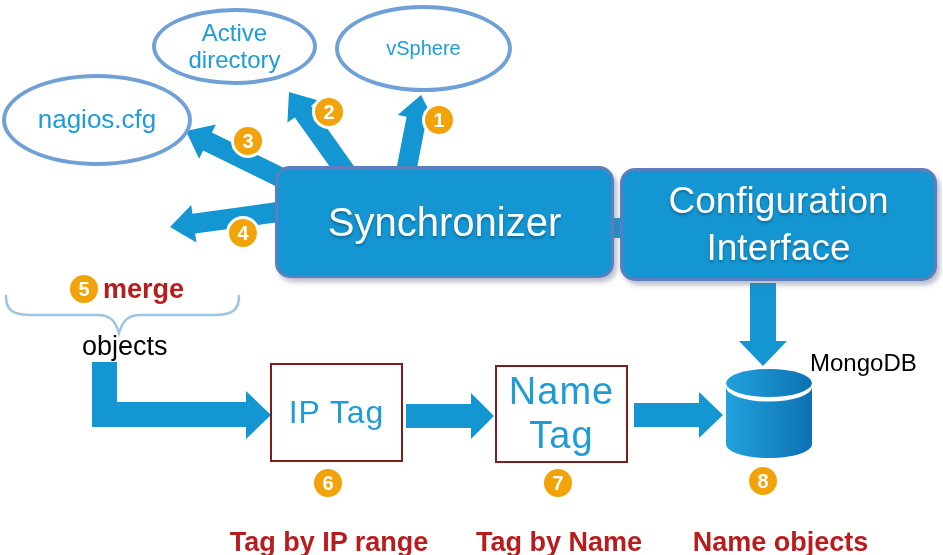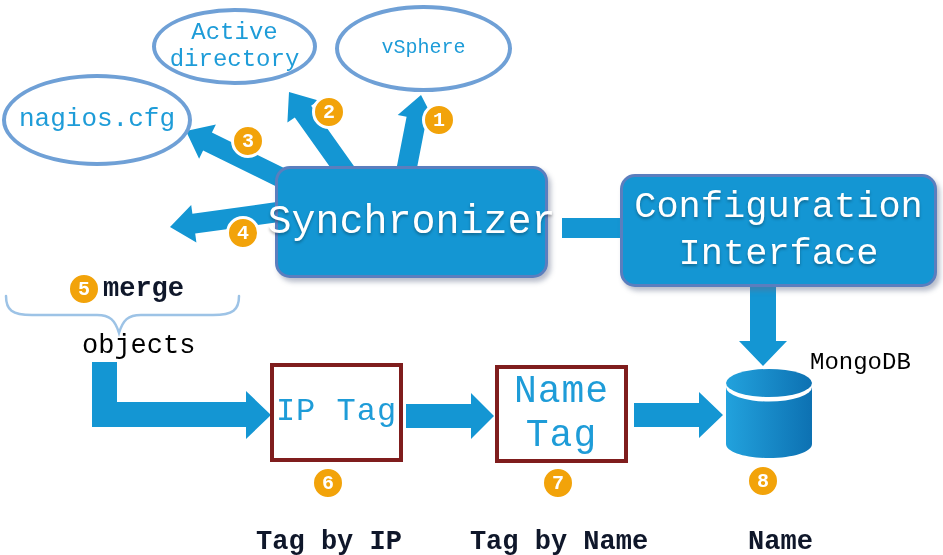--- a/index.html
+++ b/index.html
@@ -1,46 +1,46 @@
 <!DOCTYPE html>
 <html><head>
 <meta charset="utf-8">
 <style>
   html,body { margin:0; padding:0; background:#fff; }
   .stage {
     position:relative; width:943px; height:555px; background:#ffffff;
-    font-family:Liberation Mono, monospace; overflow:hidden;
+    font-family:Liberation Sans, sans-serif; overflow:hidden;
   }
   .layer { position:absolute; left:0; top:0; z-index:1; }
   .ellipse {
     position:absolute; border:4px solid #6FA0D6; border-radius:50%;
     display:flex; align-items:center; justify-content:center; text-align:center;
     color:#1E9CD8; white-space:pre-line; line-height:1.12; z-index:2;
     box-sizing:border-box; background:transparent;
   }
   .bluebox {
     position:absolute; background:#1496D3; border:3px solid #5B7EBE; border-radius:15px;
     display:flex; align-items:center; justify-content:center; text-align:center;
     color:#ffffff; white-space:pre-line; z-index:2; box-sizing:border-box;
     box-shadow:3px 4px 5px rgba(100,110,140,0.45);
     text-shadow:0 2px 3px rgba(0,0,0,0.3);
   }
   .tagbox {
-    position:absolute; background:#ffffff; border:4px solid #7f1d1d;
+    position:absolute; background:#ffffff; border:2px solid #7f1d1d;
     display:flex; align-items:center; justify-content:center; text-align:center;
     color:#1E9CD8; white-space:pre-line; line-height:1.15; z-index:2; box-sizing:border-box;
     letter-spacing:1px;
   }
   .step {
     position:absolute; width:34px; height:34px; border-radius:50%;
     background:#F2A30A; border:3px solid #ffffff; box-sizing:border-box;
     color:#ffffff; font-weight:bold; font-size:20px;
     display:flex; align-items:center; justify-content:center; z-index:4;
   }
-  .goldlabel { position:absolute; color:#0f172a; font-weight:bold; font-size:27px; z-index:3; }
+  .goldlabel { position:absolute; color:#b91c1c; font-weight:bold; font-size:27px; z-index:3; }
   .plainlabel { position:absolute; color:#000000; z-index:3; }
   .caption { text-align:center;margin-top:28px; }
 </style>
 </head>
 <body>
 
 <div class="stage">
 
   <svg class="layer" width="943" height="555" viewBox="0 0 943 555">
     <defs>
@@ -78,24 +78,24 @@
     <span>Active
 directory</span>
   </div>
   <div class="ellipse" style="left:335px; top:5px; width:177px; height:87px; font-size:20px;">
     <span>vSphere</span>
   </div>
   <div class="ellipse" style="left:2px; top:74px; width:190px; height:92px; font-size:26px;">
     <span>nagios.cfg</span>
   </div>
 
-  <div class="bluebox" style="left:275px; top:166px; width:273px; height:112px; font-size:40px;">
+  <div class="bluebox" style="left:275px; top:166px; width:339px; height:112px; font-size:40px;">
     <span>Synchronizer</span>
   </div>
-  <div class="bluebox" style="left:620px; top:174px; width:317px; height:113px; font-size:37px; line-height:1.25;">
+  <div class="bluebox" style="left:620px; top:168px; width:317px; height:113px; font-size:37px; line-height:1.25;">
     <span>Configuration
 Interface</span>
   </div>
 
   <div class="tagbox" style="left:270px; top:363px; width:133px; height:99px; font-size:32px;">
     <span>IP Tag</span>
   </div>
   <div class="tagbox" style="left:495px; top:365px; width:133px; height:98px; font-size:38px;">
     <span>Name
 Tag</span>

